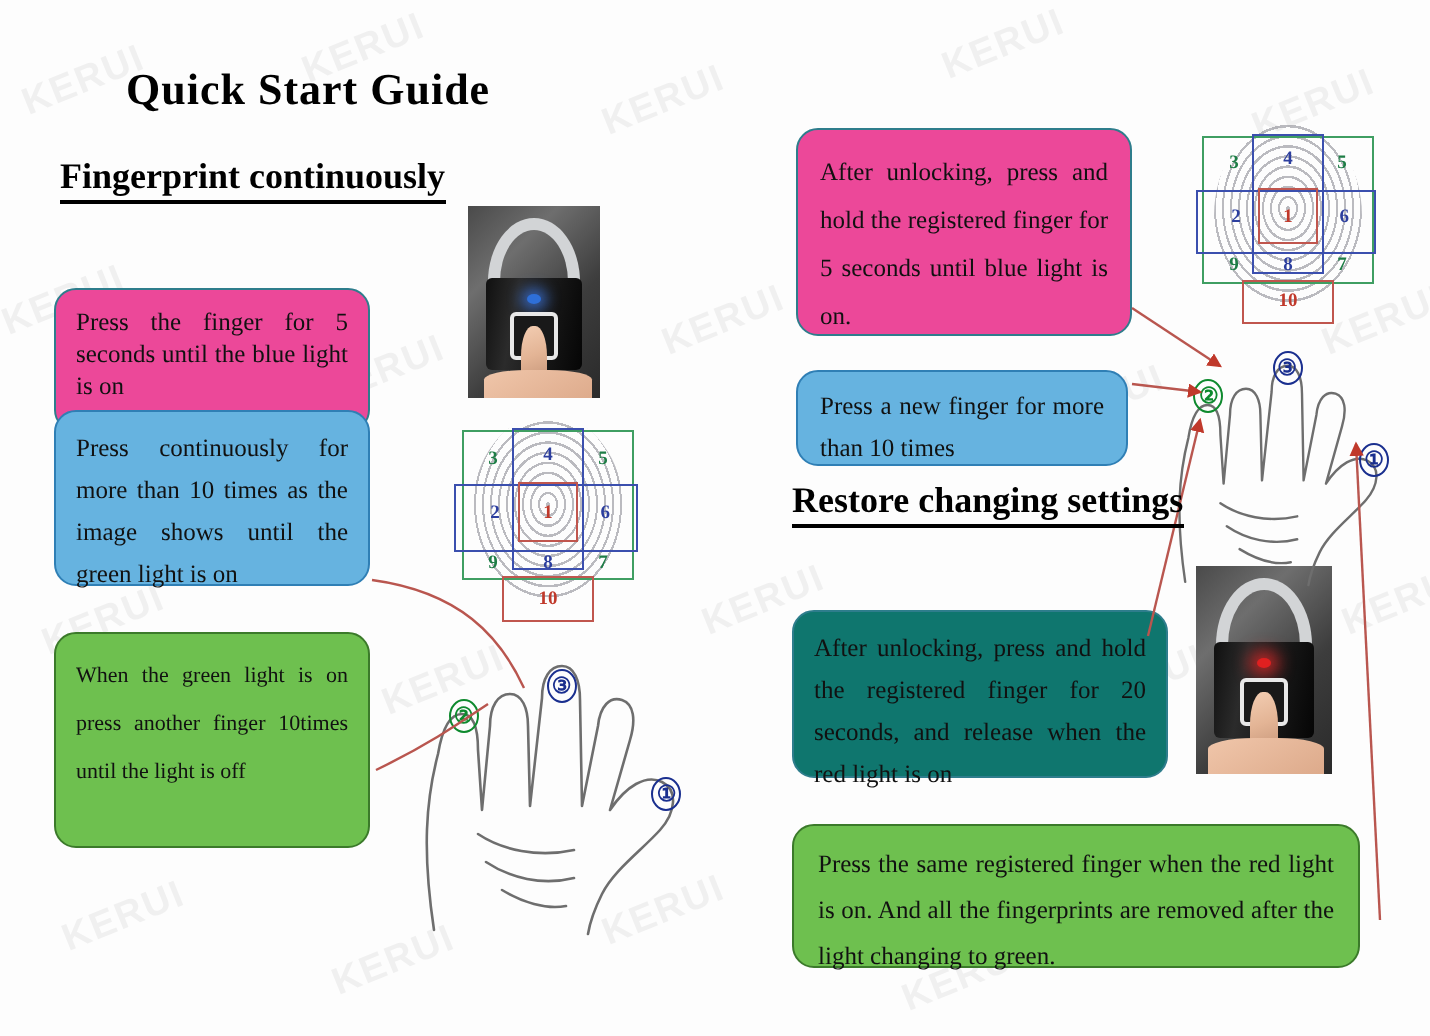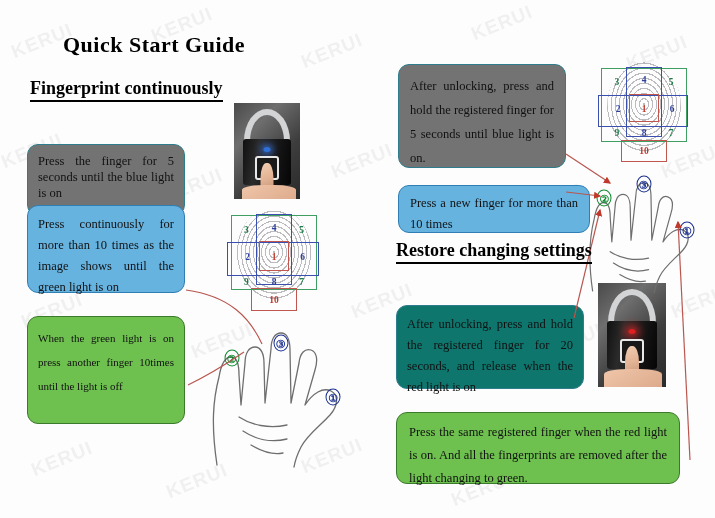--- a/index.html
+++ b/index.html
@@ -69,21 +69,21 @@
     color:#111;
     text-align:justify;
     z-index:5;
   }
   .box p{
     margin:0;
     text-align:justify;
     text-align-last:left;
   }
   .box-mint{
-    background:#737373;
+    background:#ec4899;
     border:1.6px solid #2e7d8c;
   }
   .box-cyan{
     background:#0f766e;
     border:1.6px solid #2e7d8c;
   }
   .box-blue{
     background:#66b3e0;
     border:1.6px solid #2f7fb5;
   }
@@ -92,21 +92,21 @@
     border:1.6px solid #3b7a2a;
   }
 
   
   #box-l1{left:27px;top:117px;width:158px;height:72px;padding:8px 10px;font-size:12.5px;line-height:16px;margin-top:27px;}
   #box-l2{left:27px;top:205px;width:158px;height:88px;padding:8px 10px;font-size:12.5px;line-height:21px;}
   #box-l3{left:27px;top:316px;width:158px;height:108px;padding:9px 10px;font-size:11px;line-height:24px;}
 
   
   #box-r1{left:398px;top:64px;width:168px;height:104px;padding:9px 11px;font-size:12.5px;line-height:24px;}
-  #box-r2{left:398px;top:185px;width:192px;height:48px;padding:7px 11px;font-size:12.5px;line-height:21px;}
+  #box-r2{left:398px;top:185px;width:166px;height:48px;padding:7px 11px;font-size:12.5px;line-height:21px;}
   #box-r3{left:396px;top:305px;width:188px;height:84px;padding:8px 10px;font-size:12.5px;line-height:21px;}
   #box-r4{left:396px;top:400px;width:284px;height:72px;padding:8px 12px;font-size:12.5px;line-height:23px;margin-top:12px;}
 
   
   .padlock{
     position:absolute;
     z-index:4;
     background:linear-gradient(135deg,#4a4a4a 0%,#6e6e6e 28%,#3d3d3d 62%,#2a2a2a 100%);
     overflow:hidden;
   }

